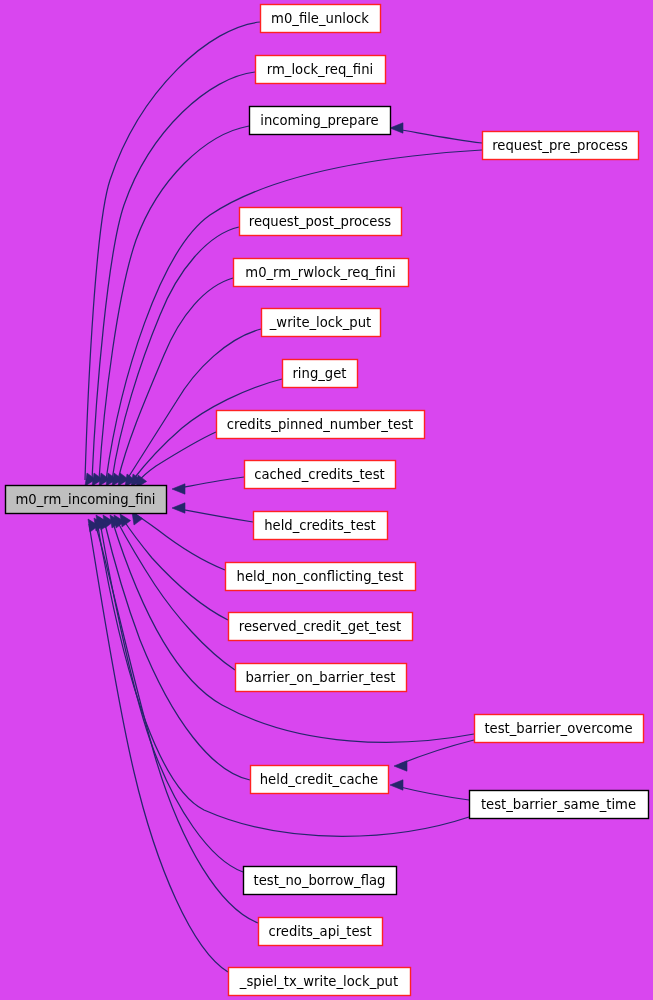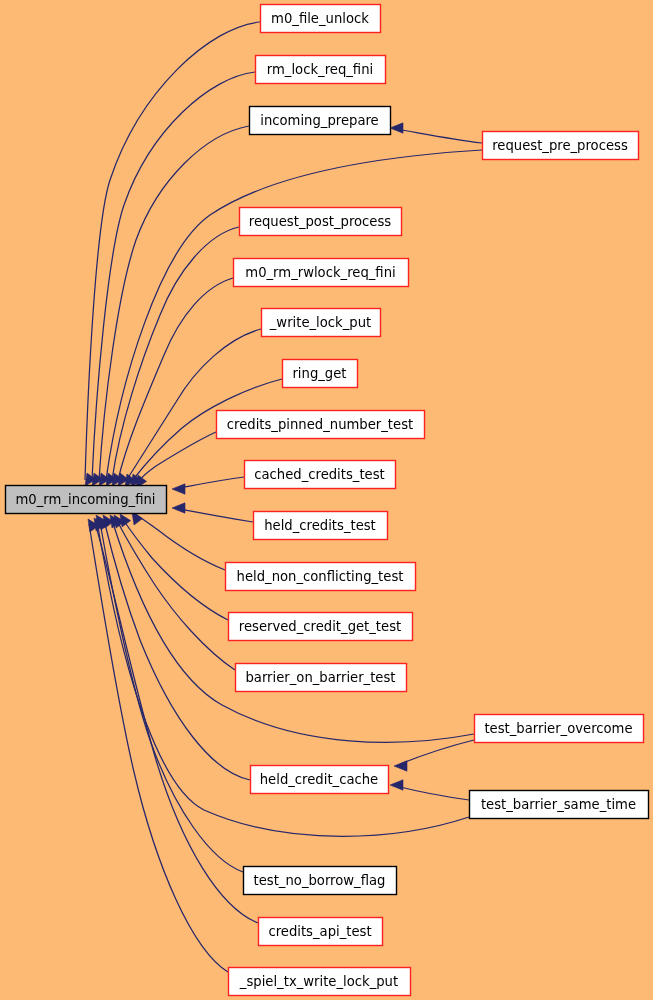--- a/index.html
+++ b/index.html
@@ -10,21 +10,21 @@
   body {
     width: 653px;
     height: 1000px;
     font-family: "DejaVu Sans", sans-serif;
     overflow: hidden;
   }
   #graph-root {
     position: relative;
     width: 653px;
     height: 1000px;
-    background: #fdba74;
+    background: #d946ef;
   }
   svg#callgraph {
     display: block;
     width: 653px;
     height: 1000px;
   }
   .node-box {
     fill: #ffffff;
     stroke-width: 1.4px;
   }

